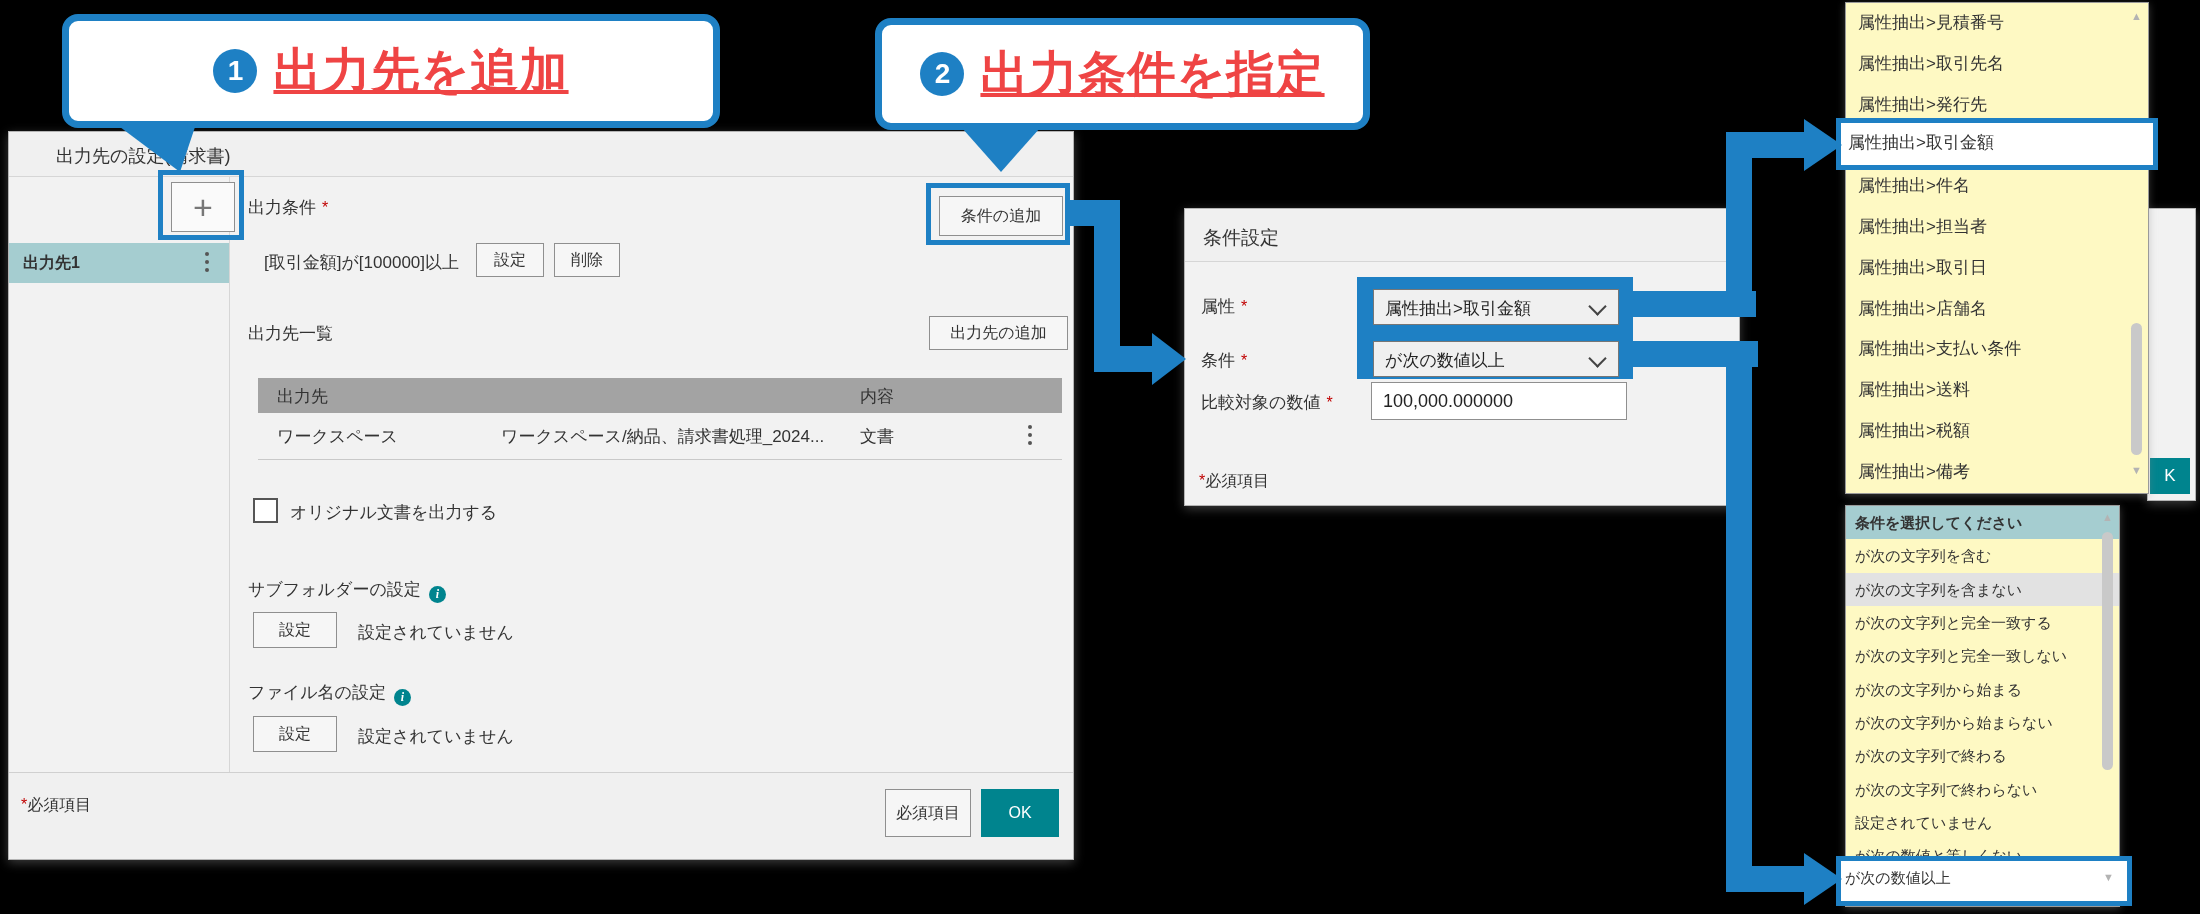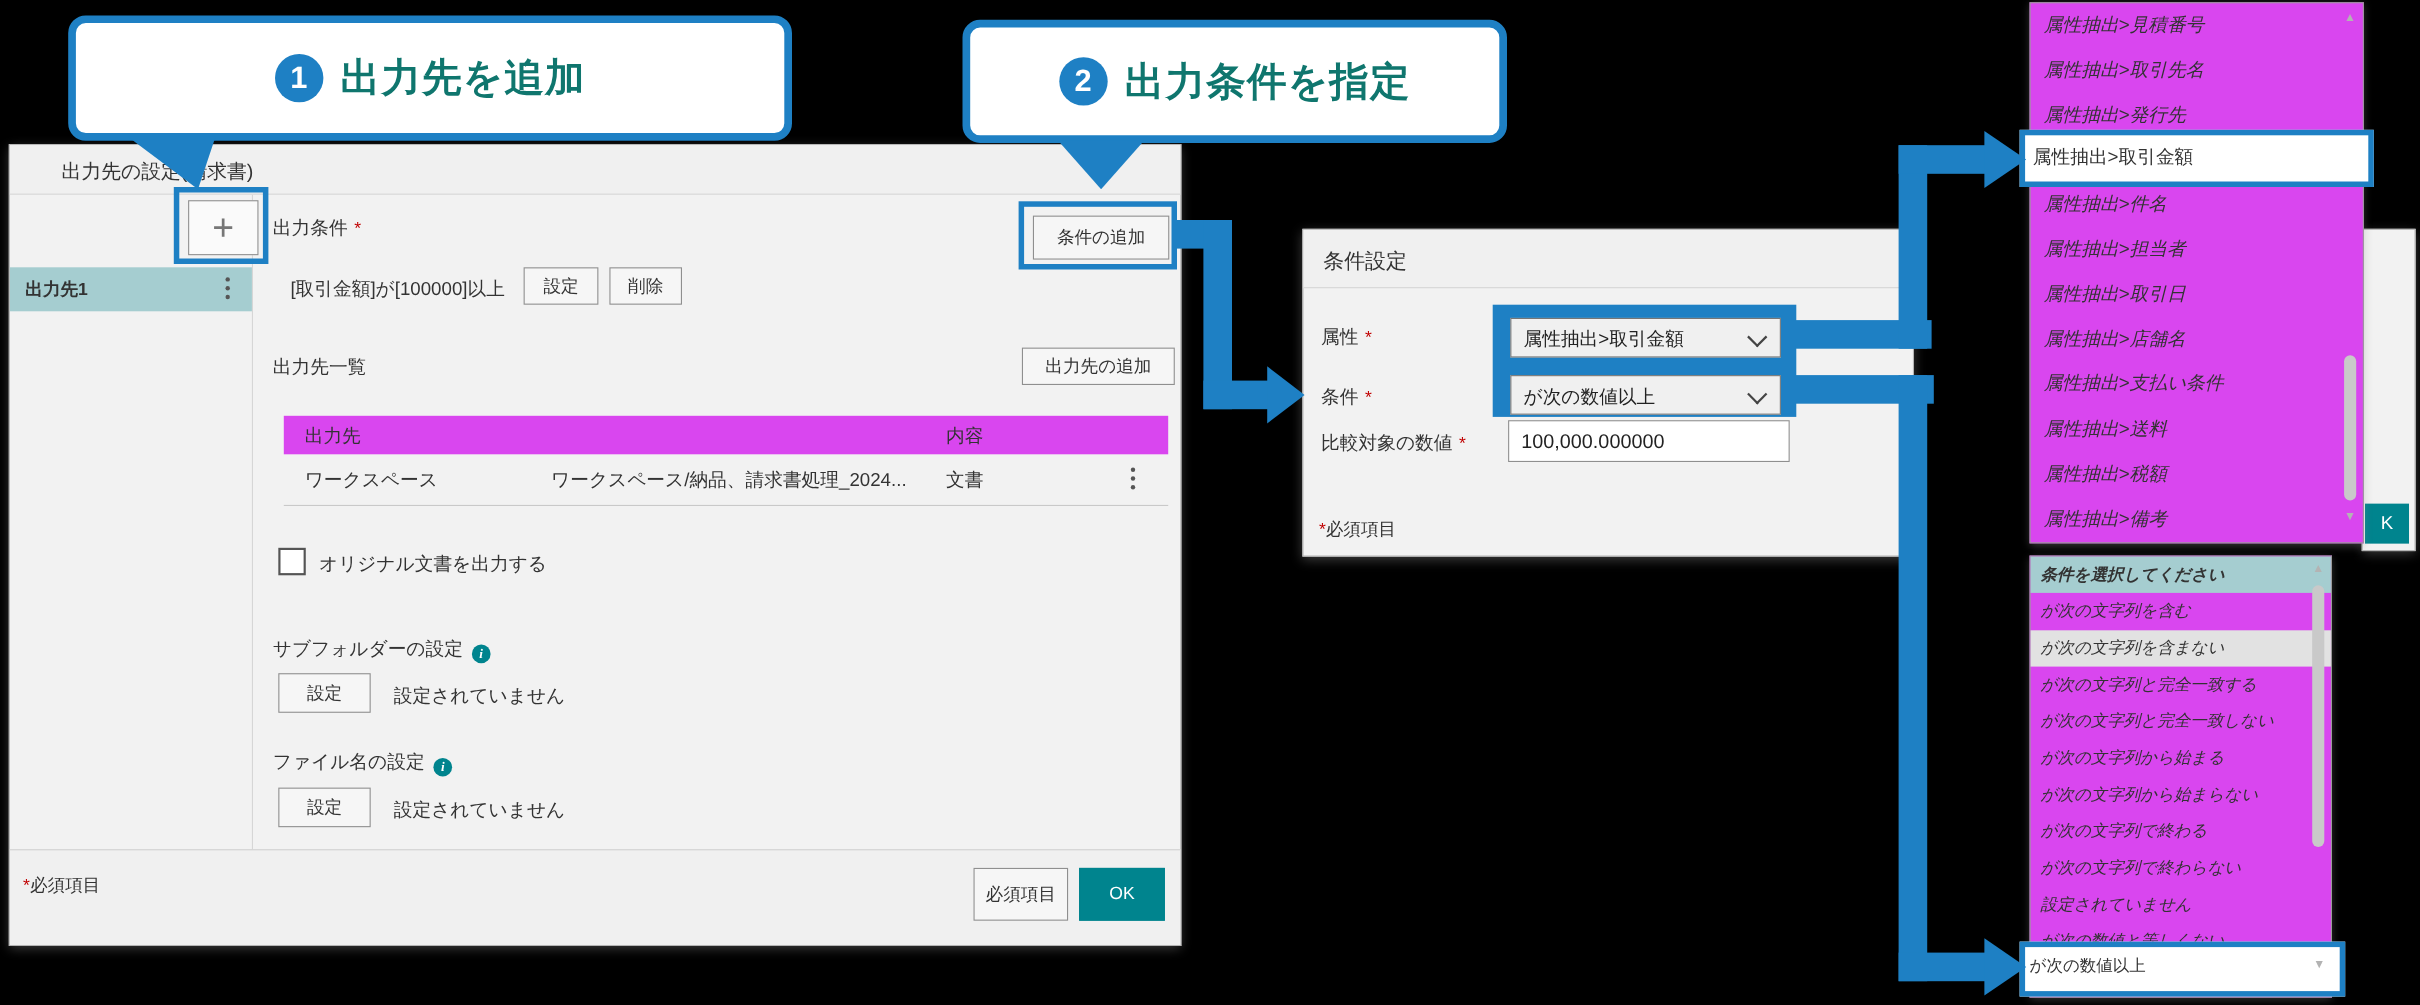--- a/index.html
+++ b/index.html
@@ -23,47 +23,47 @@
   .lbl{position:absolute;font-size:17px;color:#333;white-space:nowrap;}
   .req{color:var(--req);margin-left:6px;font-size:16px;}
   .hlbox{position:absolute;border:5px solid var(--accent);z-index:7;}
   .arrow{position:absolute;background:var(--accent);z-index:6;}
   .ahead{position:absolute;width:0;height:0;z-index:6;}
   .callout{position:absolute;background:#fff;border:7px solid var(--accent);border-radius:16px;
            display:flex;align-items:center;justify-content:center;z-index:8;}
   .numc{width:44px;height:44px;border-radius:50%;background:var(--accent);color:#fff;
         font-size:28px;font-weight:bold;display:flex;align-items:center;justify-content:center;
         margin-right:16px;flex:0 0 auto;}
-  .ctext{font-size:36px;font-weight:800;color:#0f766e;letter-spacing:1px;white-space:nowrap;}
+  .ctext{font-size:48px;font-weight:800;color:#ef4444;letter-spacing:1px;white-space:nowrap;text-decoration:underline;}
   .ptr{position:absolute;background:var(--accent);z-index:9;}
   .kebab{position:absolute;width:4px;height:4px;border-radius:50%;background:#555;
          box-shadow:0 8px 0 #555,0 16px 0 #555;}
   .chk{position:absolute;width:21px;height:21px;background:#fff;border:2px solid #555;}
   .ddl{position:absolute;background:#f0f0f0;border:1px solid #767676;box-sizing:border-box;
        font-size:17px;color:#222;}
   .ddl .val{position:absolute;left:11px;top:7px;white-space:nowrap;}
   .chev{position:absolute;right:14px;top:10px;width:11px;height:11px;
         border-right:2px solid #444;border-bottom:2px solid #444;transform:rotate(45deg);}
   .input{position:absolute;background:#fff;border:1px solid #8f8f8f;box-sizing:border-box;
          font-size:18px;color:#222;}
   .input .val{position:absolute;left:11px;top:8px;white-space:nowrap;}
   .info{display:inline-block;width:17px;height:17px;border-radius:50%;background:var(--teal);
         color:#fff;font-size:12px;font-weight:bold;text-align:center;line-height:17px;
         vertical-align:-3px;margin-left:8px;font-family:"Liberation Serif",serif;font-style:italic;}
-  .list{position:absolute;background:#d946ef;border:1px solid #9a9a9a;z-index:4;
-        box-shadow:0 2px 8px rgba(140,140,140,.4);font-style:italic;}
+  .list{position:absolute;background:#fef9c3;border:1px solid #9a9a9a;z-index:4;
+        box-shadow:0 2px 8px rgba(140,140,140,.4);}
   .list .li{white-space:nowrap;color:#333;}
   .list-attr .li{height:40.8px;line-height:40.8px;font-size:17px;padding-left:12px;}
   .list-cond .li{height:33.33px;line-height:33.33px;font-size:15px;padding-left:9px;}
   .li.sel{background:var(--selteal);font-weight:bold;}
   .li.hov{background:#e2e2e2;}
   .sarrow{position:absolute;color:#b3b3b3;font-size:11px;z-index:5;}
   .sthumb{position:absolute;width:11px;background:#c9c9c9;border-radius:6px;z-index:5;}
   .side-row{position:absolute;left:0;width:220px;font-size:16px;}
-  .tblhead{position:absolute;background:#d946ef;font-size:17px;color:#333;}
+  .tblhead{position:absolute;background:#a3a3a3;font-size:17px;color:#333;}
   .cell{position:absolute;white-space:nowrap;font-size:17px;color:#333;}
 </style>
 </head>
 <body>
 
 <div class="stage">
 
   <div class="dlg" style="left:8px;top:131px;width:1064px;height:727px;">
     <div class="titlebar">
       <span>出力先の設定(請求書)</span>

